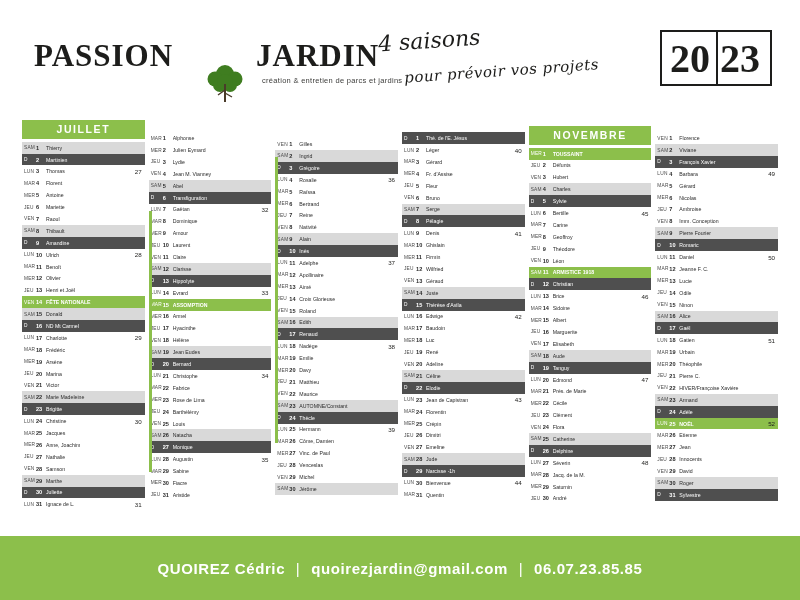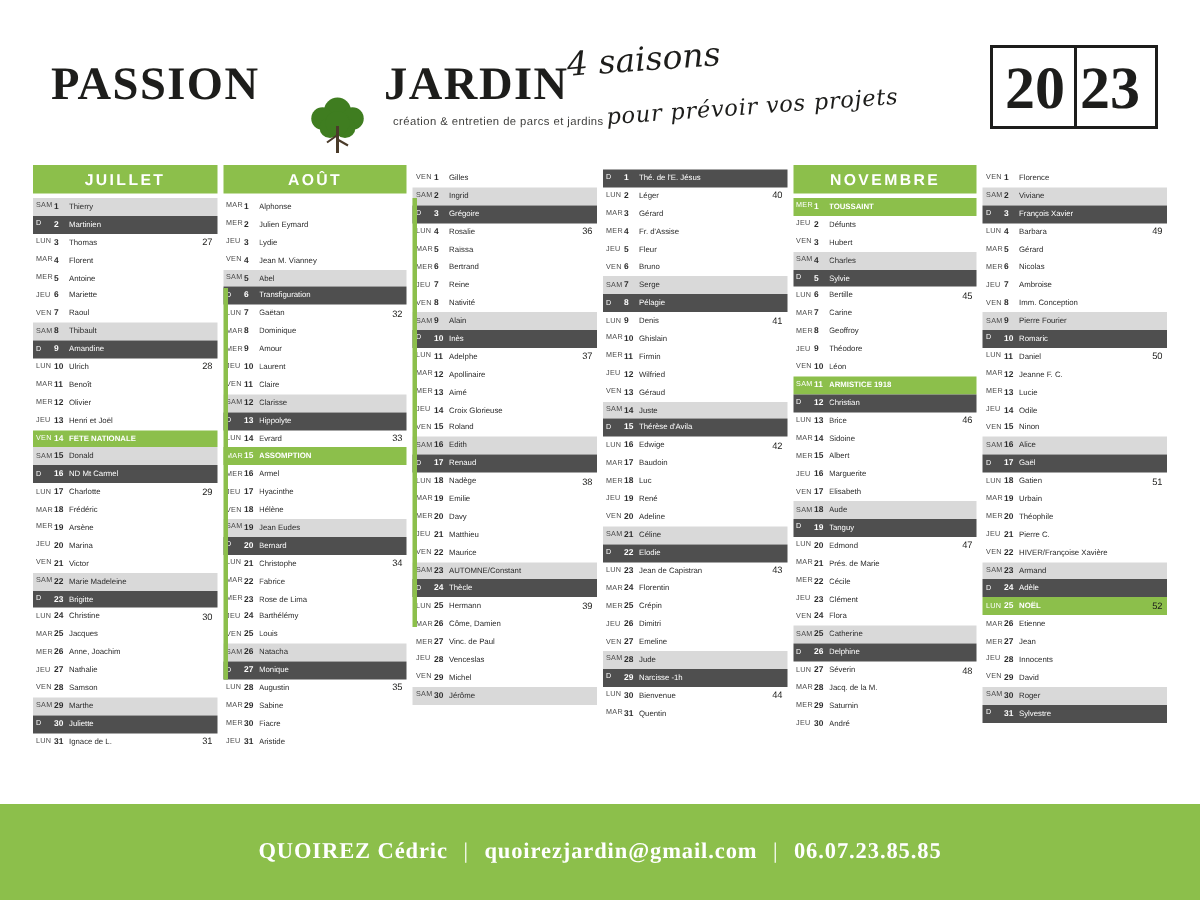--- a/index.html
+++ b/index.html
@@ -41,21 +41,21 @@
 
   .year{position:absolute;right:28px;top:30px;height:56px;display:flex;align-items:stretch;}
   .year-box{
     border:2.5px solid #1d1d1b;padding:2px 6px 2px 8px;
     font-family:"Liberation Serif", serif;font-size:40px;font-weight:700;line-height:50px;
     color:#1d1d1b;
   }
   .year-box.right{border-left:none;padding-left:2px;padding-right:10px;}
 
   
-  .cal{position:absolute;left:22px;top:110px;width:756px;height:410px;display:flex;gap:4px;}
+  .cal{position:absolute;left:22px;top:110px;width:756px;height:410px;display:flex;gap:4px;align-items:center;}
   .month{width:123px;position:relative;}
   .month-head{
     height:19px;background:#8cbf4b;color:#ffffff;
     font-size:10.5px;font-weight:700;letter-spacing:1.6px;
     display:flex;align-items:center;justify-content:center;
   }
   .days{margin-top:3px;}
   .day{
     height:11.9px;display:flex;align-items:center;
     font-size:5.3px;color:#2b2b2b;position:relative;
@@ -72,21 +72,21 @@
   .day .lbl.bold{font-weight:700;}
   .vac{position:absolute;left:0;top:0;width:3px;background:#8cbf4b;}
 
   
   .footer{
     position:absolute;left:0;bottom:0;width:800px;height:64px;background:#8cbf4b;
     display:flex;align-items:center;justify-content:center;
   }
   .footer-text{
     color:#ffffff;font-size:15px;font-weight:700;letter-spacing:.6px;
-    font-family:Liberation Serif, serif;
+    font-family:Liberation Sans, sans-serif;
   }
   .footer-sep{padding:0 6px;font-weight:400;}
 </style>
 </head>
 <body>
 
 <div class="page">
 
   <div class="header">
 
@@ -305,21 +305,20 @@
           </div>
           <div class="day">
             <span class="dow">LUN</span>
             <span class="num">31</span>
             <span class="lbl">Ignace de L.</span>
             <span class="wk">31</span>
           </div>
         </div>
       </div>
       <div class="month">
-        <div class="month-head">AOÛT</div>
         <div class="days">
           <div class="day">
             <span class="dow">MAR</span>
             <span class="num">1</span>
             <span class="lbl">Alphonse</span>
             <span class="wk"></span>
           </div>
           <div class="day">
             <span class="dow">MER</span>
             <span class="num">2</span>

